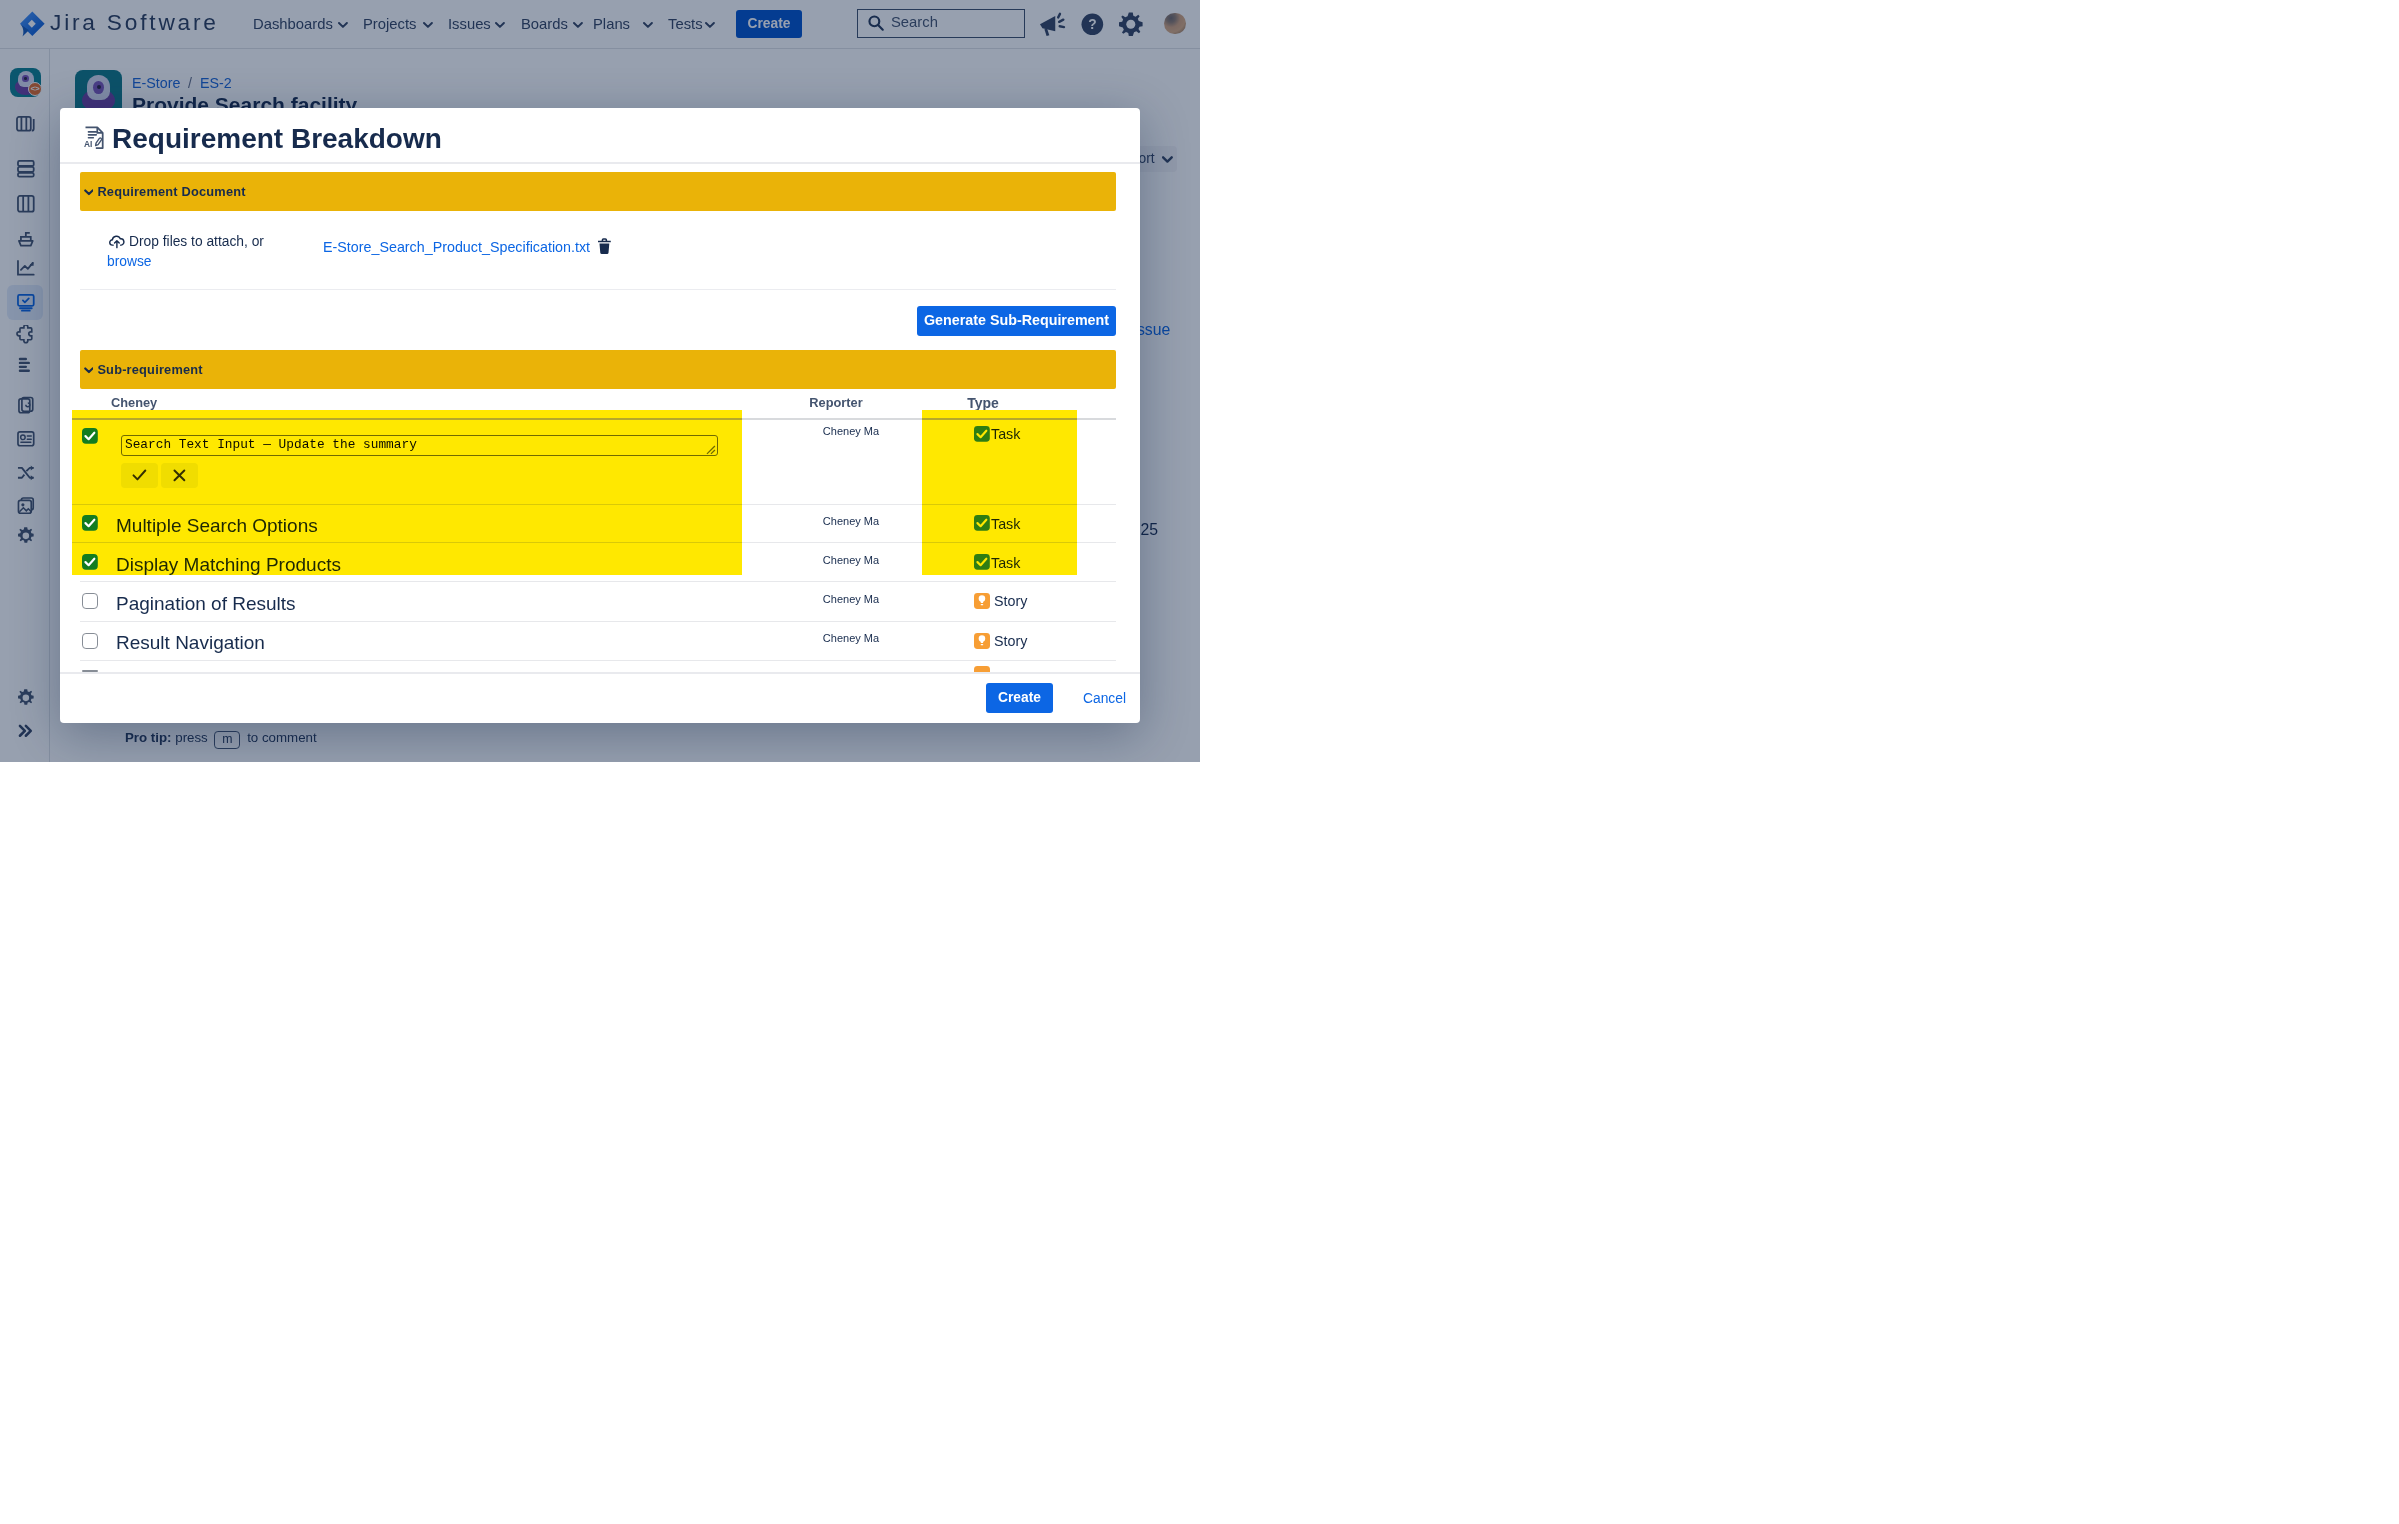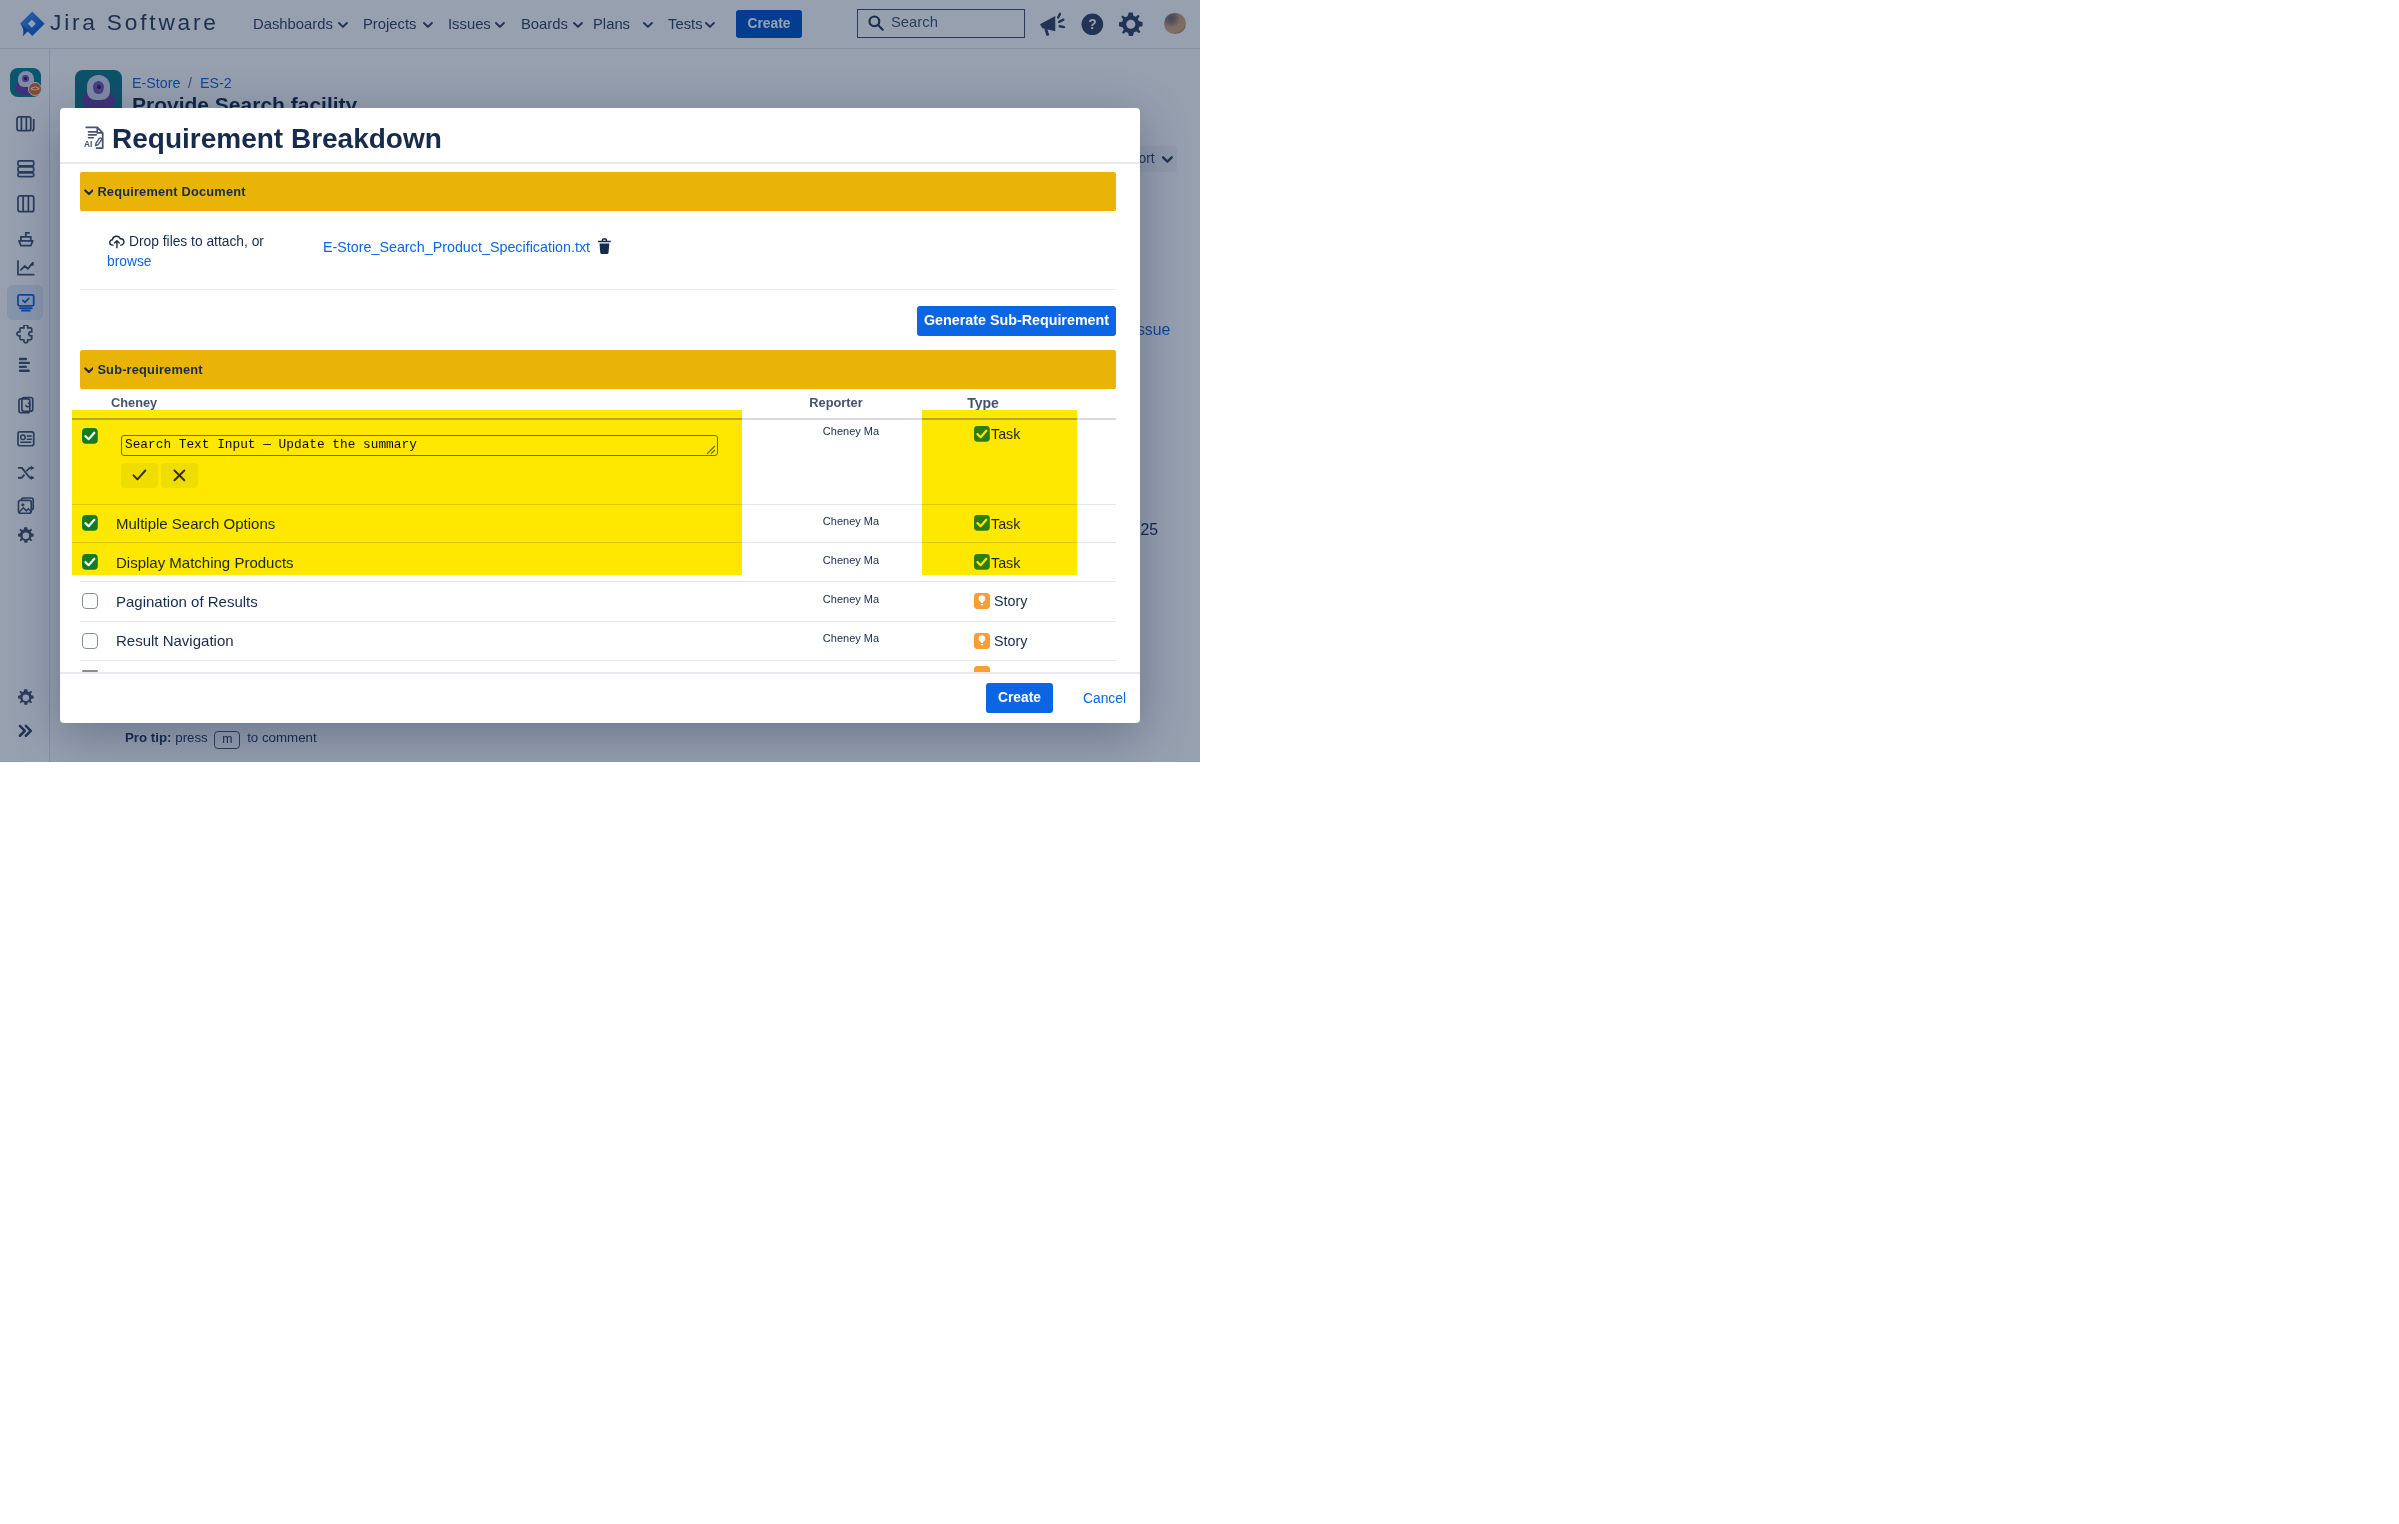--- a/index.html
+++ b/index.html
@@ -41,21 +41,21 @@
   #modal { position:absolute; left:60px; top:108px; width:1080px; height:615px; background:#fff; border-radius:3.9px; box-shadow:0 11.8px 49px rgba(9,30,66,.33); z-index:30; }
   #modal .m { position:absolute; }
   #mtitle { left:52px; top:15.3px; font-size:28px; font-weight:700; color:#172B4D; }
   .hdiv { left:0; width:1080px; height:2px; background:#e9eaee; }
   .secbar { left:19.7px; width:1036px; height:39px; background:#eab308; border-radius:2px; color:#172B4D; font-size:12.8px; font-weight:700; letter-spacing:0.2px; line-height:39px; }
   .rowdiv { height:1px; background:#e7e8eb; left:19.7px; width:1036px; }
   .ylw { background:#FFE800; }
   .olive1 { background:#d9c908; height:1px; }
   .olive2 { background:#b5a82a; height:2px; }
   .ucheck { width:15.8px; height:15.8px; border-radius:3.9px; background:#fff; border:1.5px solid #878D96; }
-  .rowtxt { font-size:15px; color:#172B4D; }
+  .rowtxt { font-size:19px; color:#172B4D; }
   .ytxt { color:#1d2703; }
   .rep { font-size:11px; color:#172B4D; width:158px; text-align:center; left:712px; }
   .typetxt { font-size:14.3px; }
   #genbtn { left:857px; top:198px; width:199px; height:29.6px; background:#0C66E4; border-radius:3px; color:#fff; font-size:14.3px; font-weight:700; text-align:center; line-height:29.6px; }
   #createbtn { left:926px; top:575px; width:67px; height:29.6px; background:#0C66E4; border-radius:3px; color:#fff; font-size:13.8px; font-weight:700; text-align:center; line-height:29.6px; }
   #cancelbtn { left:1023px; top:583px; font-size:13.8px; color:#0C66E4; }
 </style>
 </head>
 <body>
   <div id="page">

